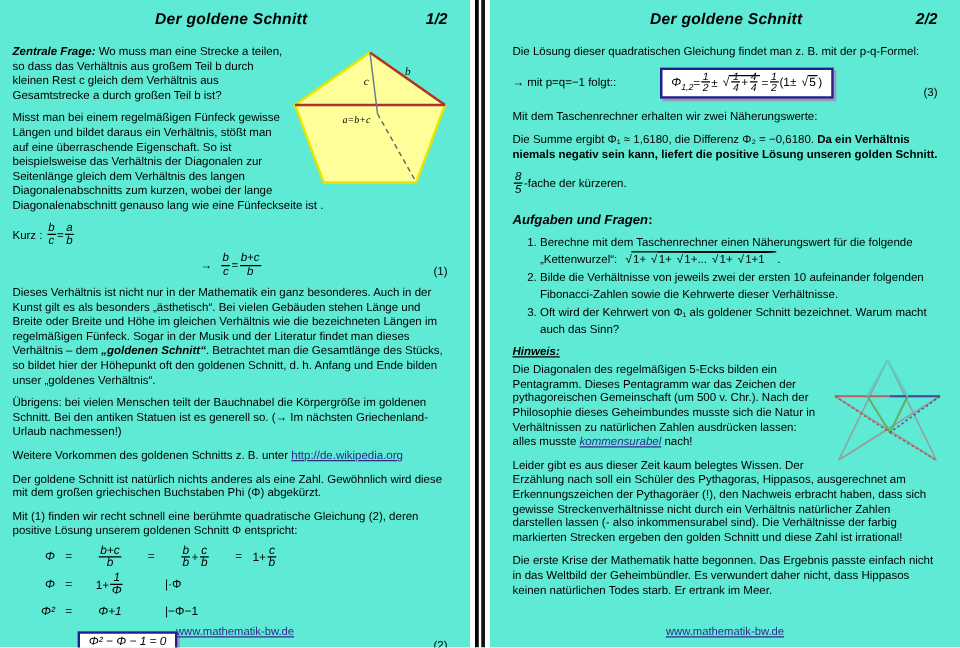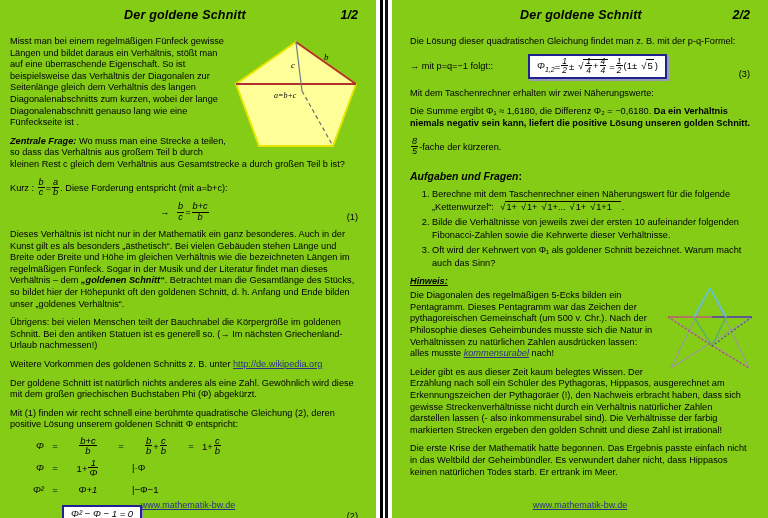--- a/index.html
+++ b/index.html
@@ -17,21 +17,21 @@
   }
   .spread {
     position: absolute;
     inset: 0;
     display: flex;
   }
   .page {
     position: relative;
     width: 376px;
     height: 518px;
-    background: #84cc16;
+    background: #5eead4;
     box-sizing: border-box;
   }
   .page-left { padding: 8px 16px 0 10px; }
   .page-right { padding: 8px 16px 0 18px; }
   .divider {
     width: 16px;
     height: 518px;
     background: #ffffff;
     position: relative;
   }
@@ -201,27 +201,27 @@
         <line x1="64" y1="6" x2="124" y2="48" stroke="#b03030" stroke-width="2"></line>
         <line x1="4" y1="48" x2="124" y2="48" stroke="#b03030" stroke-width="2"></line>
         <line x1="64" y1="6" x2="70" y2="55" stroke="#6b7b8b" stroke-width="1.2"></line>
         <line x1="70" y1="55" x2="101" y2="110" stroke="#6b6b6b" stroke-width="1.2" stroke-dasharray="4,3"></line>
         <text x="92" y="24" font-size="9" font-style="italic" font-family="Liberation Serif, serif">b</text>
         <text x="59" y="32" font-size="9" font-style="italic" font-family="Liberation Serif, serif">c</text>
         <text x="42" y="62" font-size="8" font-style="italic" font-family="Liberation Serif, serif">a=b+c</text>
       </svg>
     </div>
 
+    <p><span class="bi">Zentrale Frage:</span><span> Wo muss man eine Strecke a teilen, so dass das Verhältnis aus großem Teil b durch kleinen Rest c gleich dem Verhältnis aus Gesamtstrecke a durch großen Teil b ist?</span></p>
+
     <p>Misst man bei einem regelmäßigen Fünfeck gewisse Längen und bildet daraus ein Verhältnis, stößt man auf eine überraschende Eigenschaft. So ist beispielsweise das Verhältnis der Diagonalen zur Seitenlänge gleich dem Verhältnis des langen Diagonalenabschnitts zum kurzen, wobei der lange Diagonalenabschnitt genauso lang wie eine Fünfeckseite ist .</p>
-
-    <p><span class="bi">Zentrale Frage:</span><span> Wo muss man eine Strecke a teilen, so dass das Verhältnis aus großem Teil b durch kleinen Rest c gleich dem Verhältnis aus Gesamtstrecke a durch großen Teil b ist?</span></p>
 
     <p class="tight">
       <span>Kurz :</span>
-      <span class="frac"><span>b</span><span class="den">c</span></span>=<span class="frac"><span>a</span><span class="den">b</span></span><span>. Diese Forderung entspricht (mit a=b+c):</span>
+      <span class="frac"><span>b</span><span class="den">c</span></span>=<span class="frac"><span>a</span><span class="den">b</span></span>
     </p>
 
     <div class="eq-line" style="text-align:center;">
       <span style="margin-right:4px;">→</span>
       <span class="frac"><span>b</span><span class="den">c</span></span>=<span class="frac"><span>b+c</span><span class="den">b</span></span>
       <span class="eqnum">(1)</span>
     </div>
 
     <p><span>Dieses Verhältnis ist nicht nur in der Mathematik ein ganz besonderes. Auch in der Kunst gilt es als besonders „ästhetisch“. Bei vielen Gebäuden stehen Länge und Breite oder Breite und Höhe im gleichen Verhältnis wie die bezeichneten Längen im regelmäßigen Fünfeck. Sogar in der Musik und der Literatur findet man dieses Verhältnis – dem </span><span class="bi">„goldenen Schnitt“</span><span>. Betrachtet man die Gesamtlänge des Stücks, so bildet hier der Höhepunkt oft den goldenen Schnitt, d. h. Anfang und Ende bilden unser „goldenes Verhältnis“.</span></p>
 

